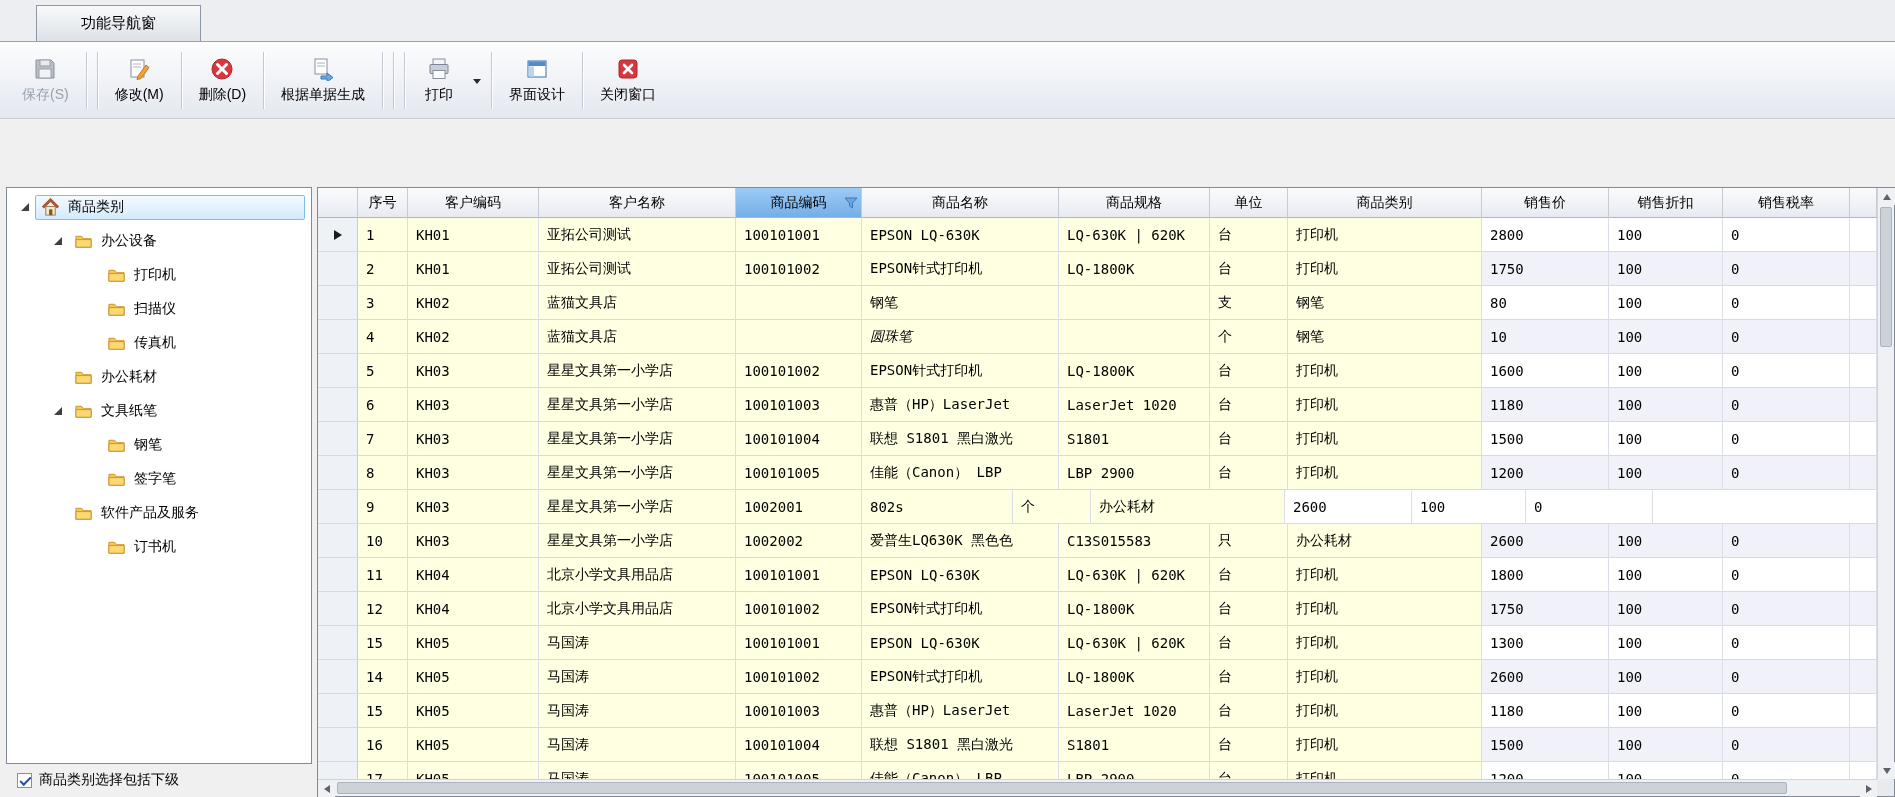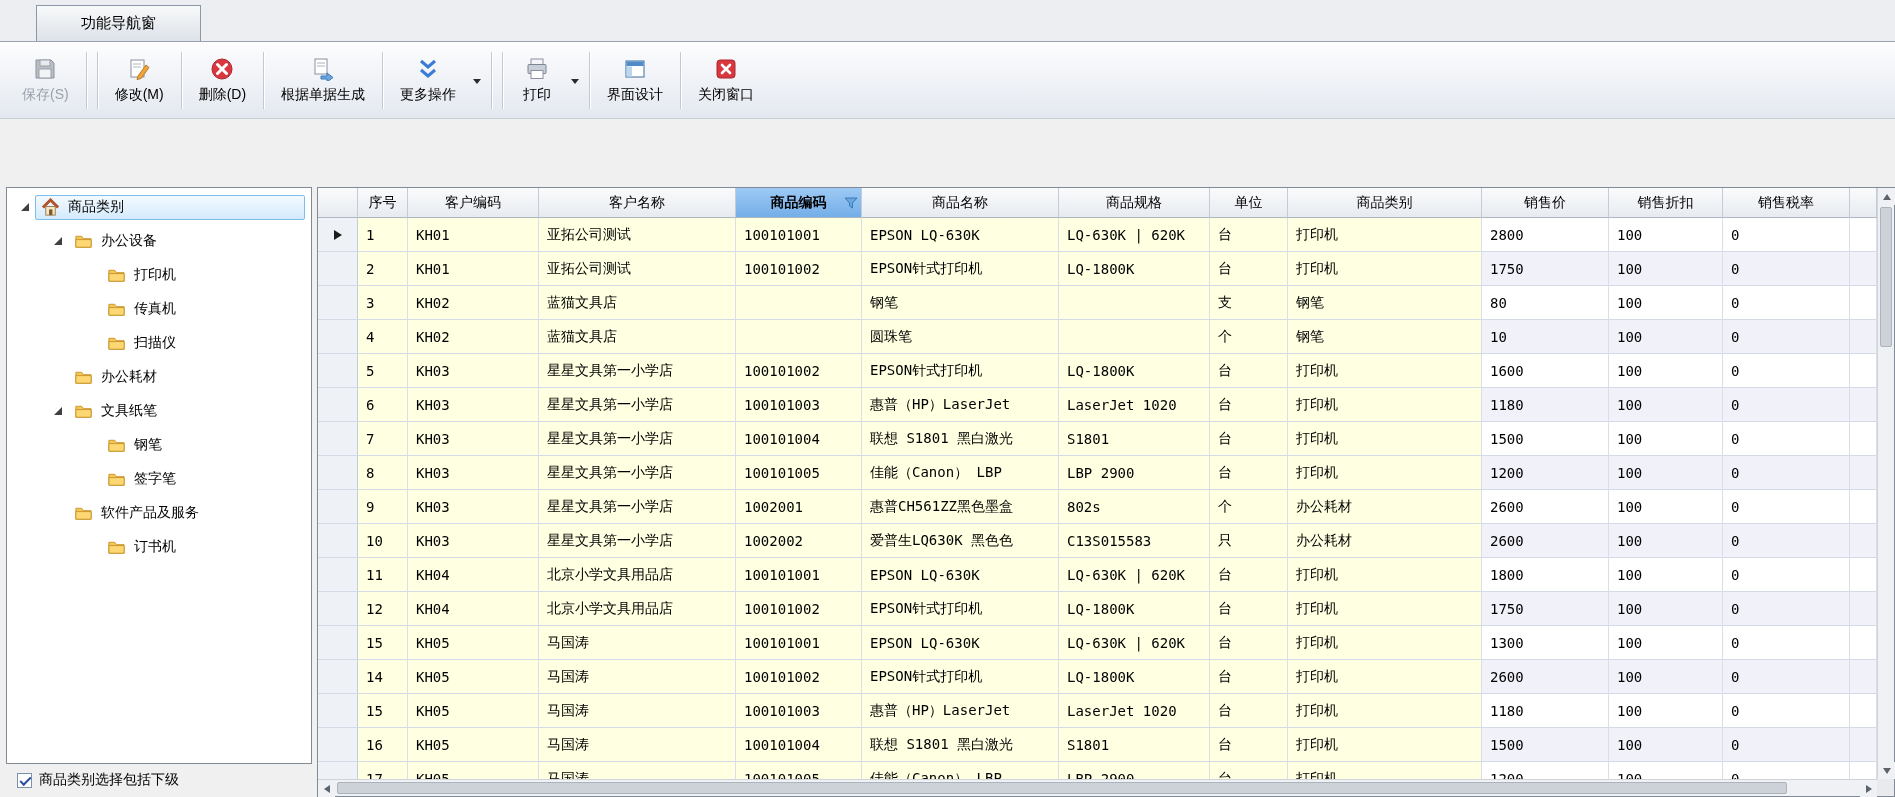--- a/index.html
+++ b/index.html
@@ -179,32 +179,20 @@
               <rect x="4" y="2" width="12" height="15" fill="#fff" stroke="#8a90a0"></rect>
               <line x1="6" y1="6" x2="14" y2="6" stroke="#aab0ba"></line>
               <line x1="6" y1="9" x2="14" y2="9" stroke="#aab0ba"></line>
               <path d="M10 19 h6 v-3 l6 4.5 -6 4.5 v-3 h-6 z" fill="#6aa7e0" stroke="#3a78b8"></path>
             </svg>
           </span>
           <span class="lbl">根据单据生成</span>
         </div>
       </div>
       <div class="tb-sep"></div>
-      <div class="tgroup">
-        <div class="tbtn">
-          <span class="icon">
-            <svg viewBox="0 0 24 24">
-              <path d="M5 4 L12 10 L19 4" stroke="#3a7bd5" stroke-width="3" fill="none"></path>
-              <path d="M5 13 L12 19 L19 13" stroke="#3a7bd5" stroke-width="3" fill="none"></path>
-            </svg>
-          </span>
-          <span class="lbl">更多操作</span>
-        </div>
-        <div class="ddarrow"></div>
-      </div>
       <div class="tb-sep"></div>
       <div class="tb-sep"></div>
       <div class="tgroup">
         <div class="tbtn">
           <span class="icon">
             <svg viewBox="0 0 24 24">
               <rect x="6" y="2" width="12" height="6" fill="#f4f5f7" stroke="#8a90a0"></rect>
               <rect x="3" y="7.5" width="18" height="9" rx="1" fill="#c9cfd9" stroke="#7d8494"></rect>
               <rect x="6" y="13.5" width="12" height="8" fill="#fff" stroke="#8a90a0"></rect>
             </svg>
@@ -302,33 +290,33 @@
       </div>
       <div class="titem" style="padding-left: 74px;">
         <span class="tglyph"></span>
         <span class="tcontent">
           <span class="ticon">
             <svg viewBox="0 0 20 20">
               <path d="M2 4.5 h6 l2 2.5 h8 v9 h-16 z" fill="#f7c64d" stroke="#c89530"></path>
               <path d="M2 8 h16 v8 h-16 z" fill="#fcd872" stroke="#c89530"></path>
             </svg>
           </span>
-          <span class="tlabel">传真机</span>
+          <span class="tlabel">扫描仪</span>
         </span>
       </div>
       <div class="titem" style="padding-left: 74px;">
         <span class="tglyph"></span>
         <span class="tcontent">
           <span class="ticon">
             <svg viewBox="0 0 20 20">
               <path d="M2 4.5 h6 l2 2.5 h8 v9 h-16 z" fill="#f7c64d" stroke="#c89530"></path>
               <path d="M2 8 h16 v8 h-16 z" fill="#fcd872" stroke="#c89530"></path>
             </svg>
           </span>
-          <span class="tlabel">扫描仪</span>
+          <span class="tlabel">传真机</span>
         </span>
       </div>
       <div class="titem" style="padding-left: 41px;">
         <span class="tglyph"></span>
         <span class="tcontent">
           <span class="ticon">
             <svg viewBox="0 0 20 20">
               <path d="M2 4.5 h6 l2 2.5 h8 v9 h-16 z" fill="#f7c64d" stroke="#c89530"></path>
               <path d="M2 8 h16 v8 h-16 z" fill="#fcd872" stroke="#c89530"></path>
             </svg>
@@ -407,21 +395,21 @@
         <div class="ghc gind"></div>
         <div class="ghc" style="width: 50px;">
           <span>序号</span>
         </div>
         <div class="ghc" style="width: 131px;">
           <span>客户编码</span>
         </div>
         <div class="ghc" style="width: 197px;">
           <span>客户名称</span>
         </div>
-        <div class="ghc filtered" style="width: 126px; font-weight: bold;">
+        <div class="ghc filtered" style="width: 126px;">
           <span>商品编码</span>
           <span class="funnel"><svg viewBox="0 0 14 14">
               <path d="M1 2 H13 L8.5 7 V12 L5.5 10 V7 Z" fill="#6aa7e0" stroke="#3a78b8"></path>
             </svg></span>
         </div>
         <div class="ghc" style="width: 197px;">
           <span>商品名称</span>
         </div>
         <div class="ghc" style="width: 151px;">
           <span>商品规格</span>
@@ -490,21 +478,21 @@
           <div class="gc plain" style="width: 114px;">100</div>
           <div class="gc plain" style="width: 127px;">0</div>
           <div class="gc gfill plain"></div>
         </div>
         <div class="grow even">
           <div class="gc gind"></div>
           <div class="gc yellow" style="width: 50px;">4</div>
           <div class="gc yellow" style="width: 131px;">KH02</div>
           <div class="gc yellow" style="width: 197px;">蓝猫文具店</div>
           <div class="gc yellow" style="width: 126px;"></div>
-          <div class="gc yellow" style="width: 197px;">圆珠笔</div>
+          <div class="gc yellow" style="width: 197px; font-style: italic;">圆珠笔</div>
           <div class="gc yellow" style="width: 151px;"></div>
           <div class="gc yellow" style="width: 78px;">个</div>
           <div class="gc yellow" style="width: 194px;">钢笔</div>
           <div class="gc plain" style="width: 127px;">10</div>
           <div class="gc plain" style="width: 114px;">100</div>
           <div class="gc plain" style="width: 127px;">0</div>
           <div class="gc gfill plain"></div>
         </div>
         <div class="grow">
           <div class="gc gind"></div>
@@ -565,21 +553,20 @@
           <div class="gc plain" style="width: 114px;">100</div>
           <div class="gc plain" style="width: 127px;">0</div>
           <div class="gc gfill plain"></div>
         </div>
         <div class="grow">
           <div class="gc gind"></div>
           <div class="gc yellow" style="width: 50px;">9</div>
           <div class="gc yellow" style="width: 131px;">KH03</div>
           <div class="gc yellow" style="width: 197px;">星星文具第一小学店</div>
           <div class="gc yellow" style="width: 126px;">1002001</div>
-          <div class="gc yellow" style="width: 197px;">惠普CH561ZZ黑色墨盒</div>
           <div class="gc yellow" style="width: 151px;">802s</div>
           <div class="gc yellow" style="width: 78px;">个</div>
           <div class="gc yellow" style="width: 194px;">办公耗材</div>
           <div class="gc plain" style="width: 127px;">2600</div>
           <div class="gc plain" style="width: 114px;">100</div>
           <div class="gc plain" style="width: 127px;">0</div>
           <div class="gc gfill plain"></div>
         </div>
         <div class="grow even">
           <div class="gc gind"></div>

